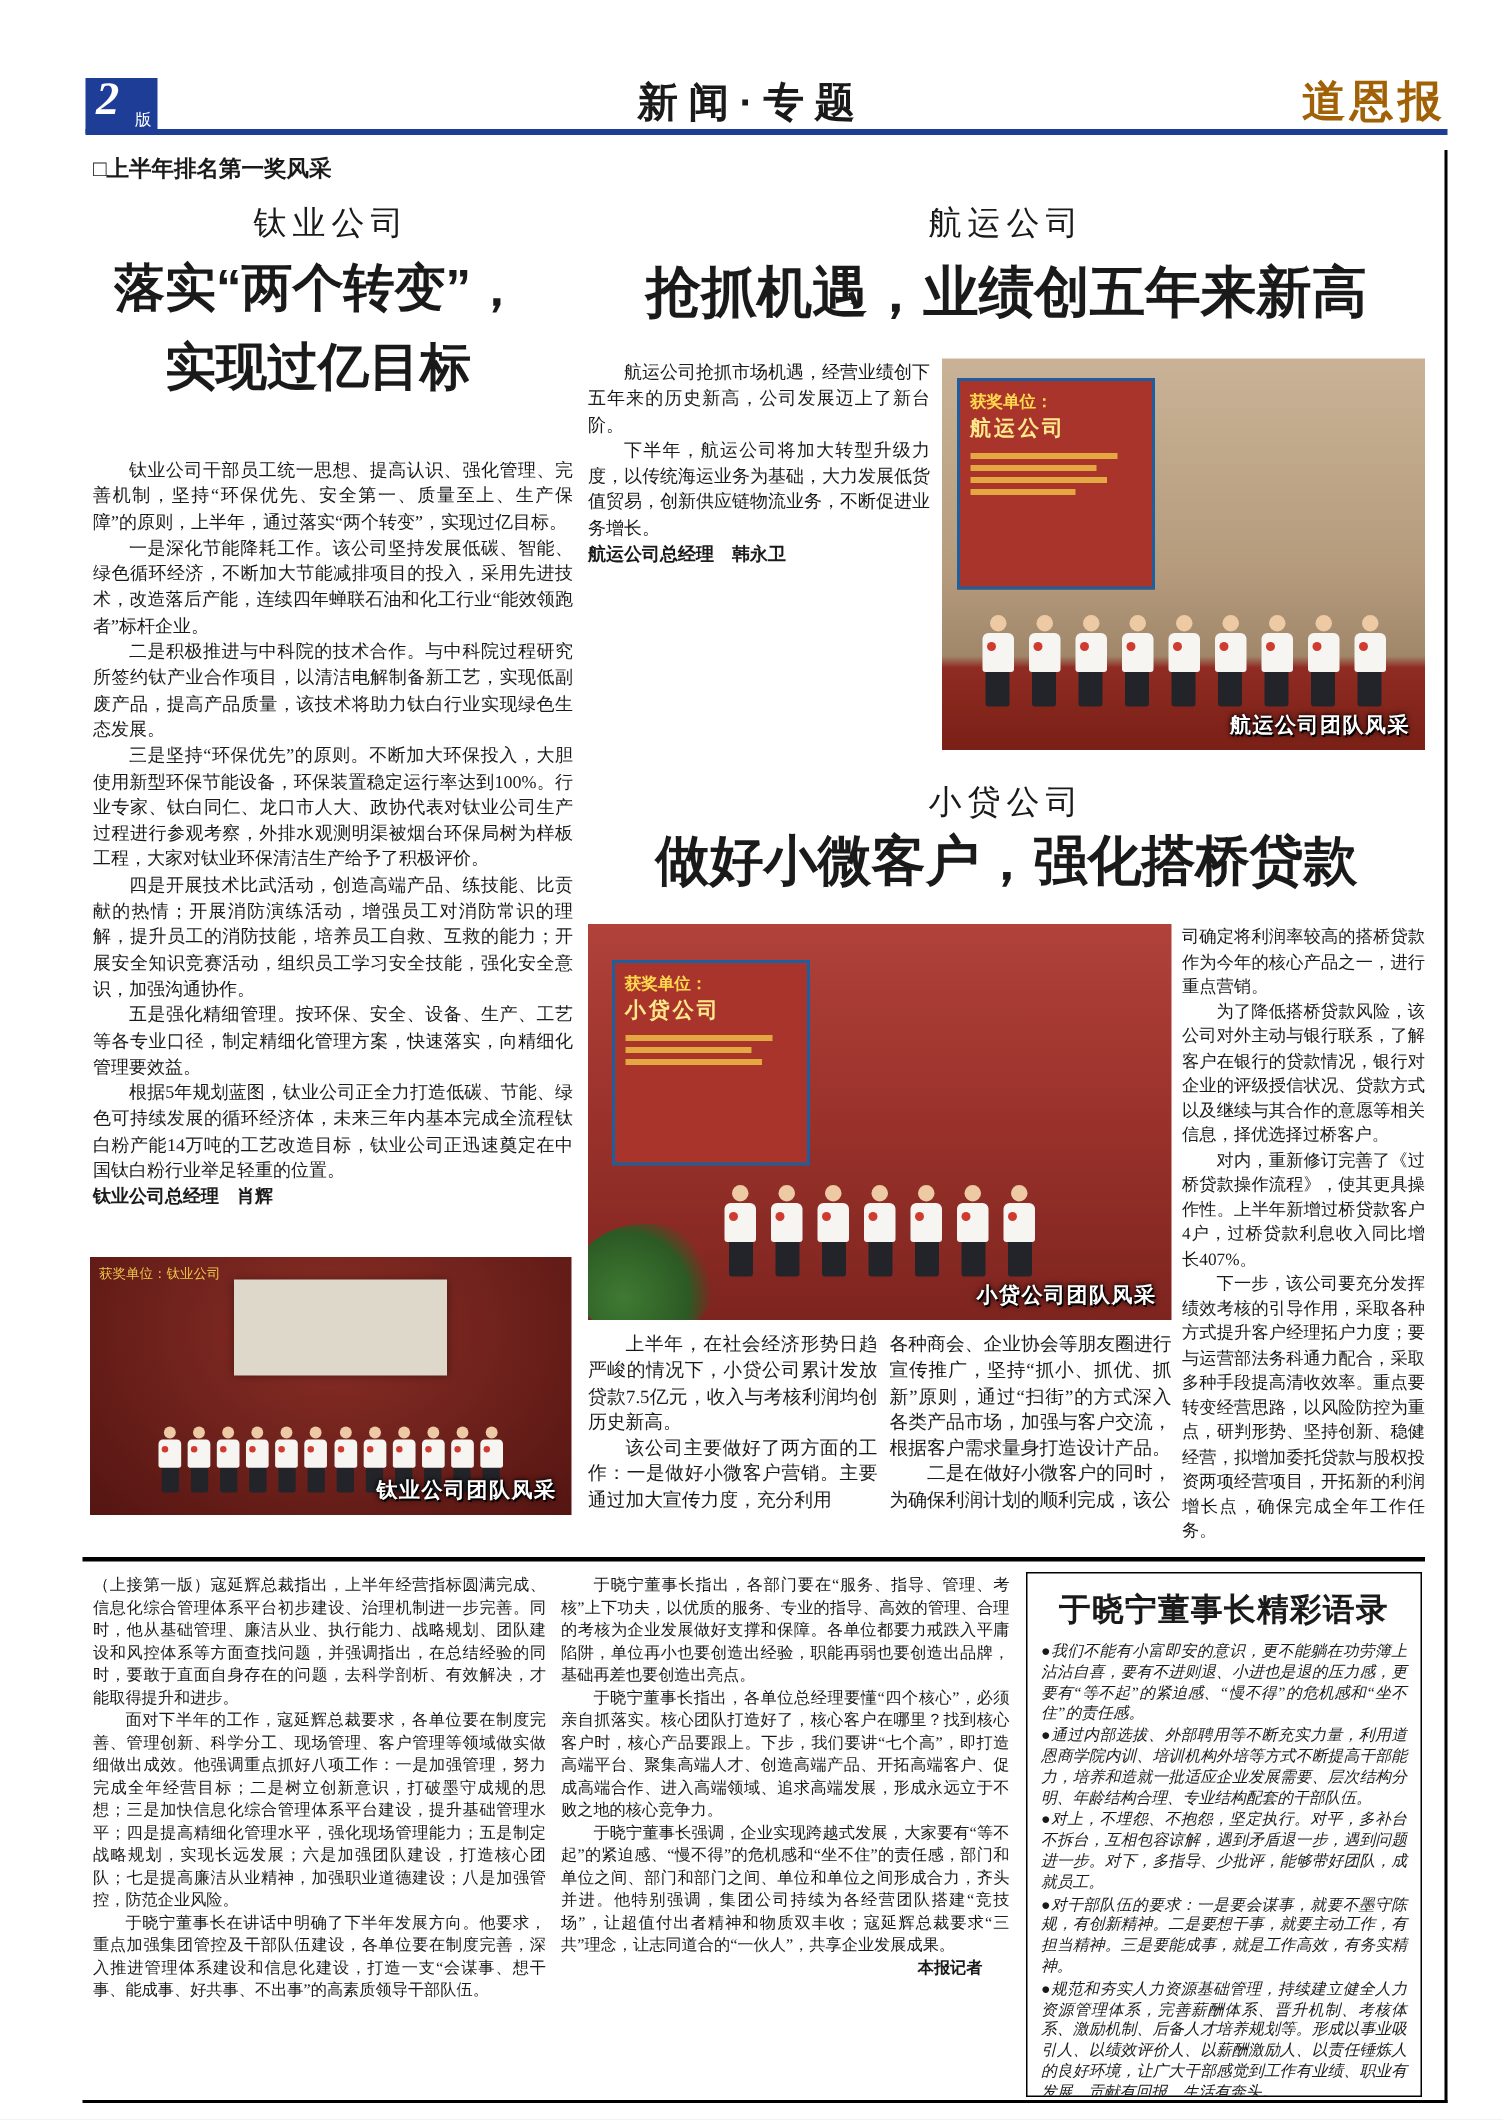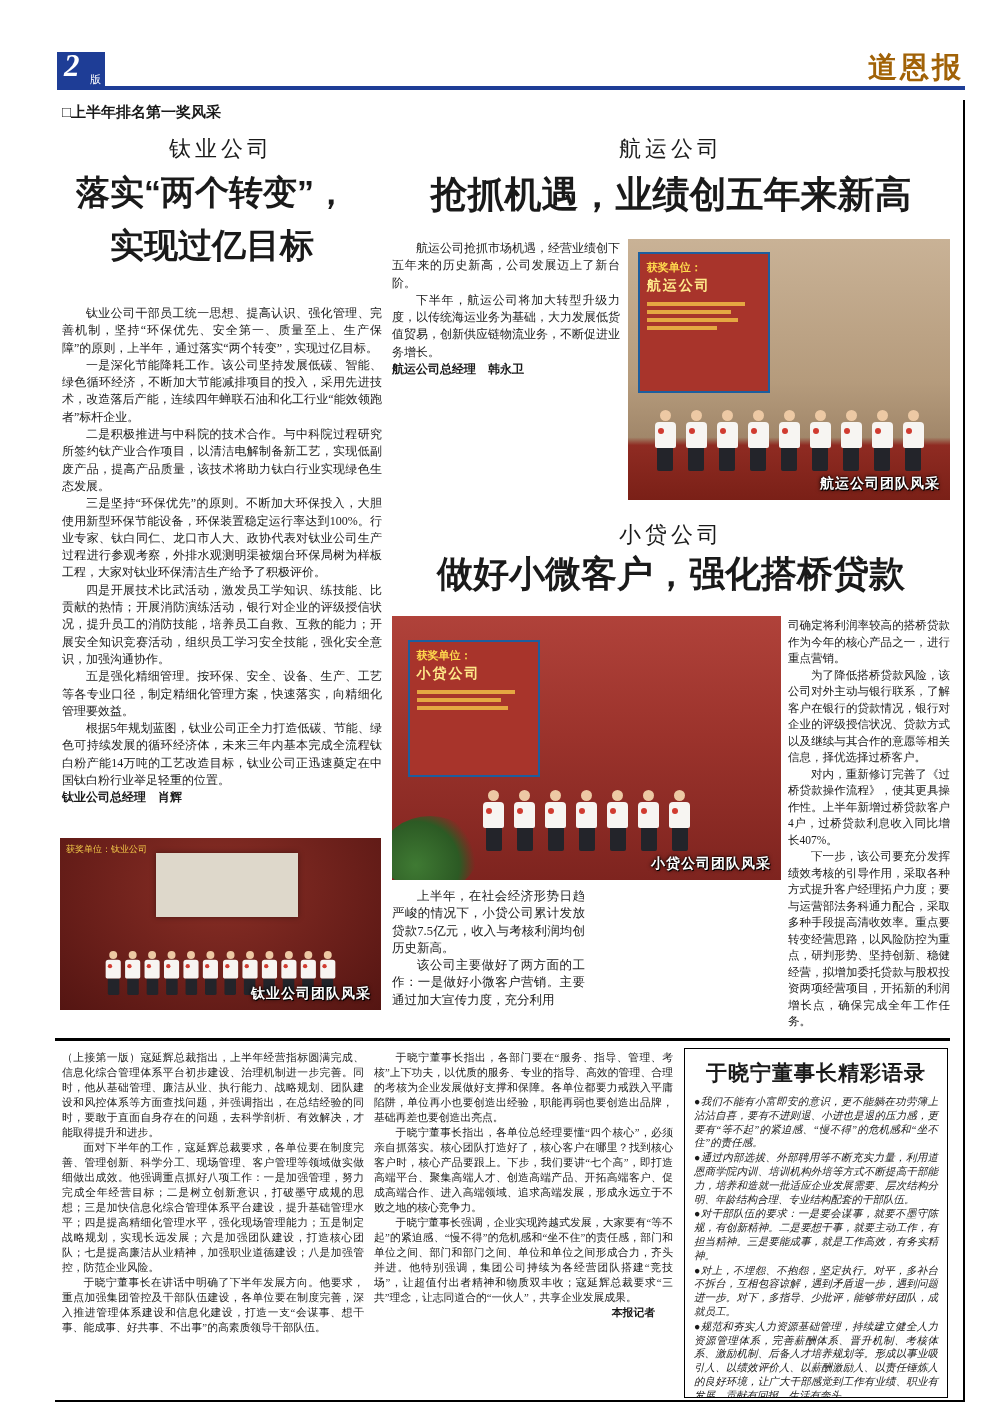--- a/index.html
+++ b/index.html
@@ -113,35 +113,36 @@
 </head>
 <body>
 
 <div class="page">
 
   <div class="edition-box">
     <span class="edition-num">2</span>
     <span class="edition-suffix">版</span>
   </div>
   <div class="header-rule"></div>
+  <div class="section-title">新闻·专题</div>
   <div class="masthead">道恩报</div>
   <div class="kicker">□上半年排名第一奖风采</div>
 
   <div class="company-line t-company">钛业公司</div>
   <div class="headline t-headline">
     <div>落实“两个转变”，</div>
     <div>实现过亿目标</div>
   </div>
   <div class="bodycol t-body">
     <div>
         <p>钛业公司干部员工统一思想、提高认识、强化管理、完善机制，坚持“环保优先、安全第一、质量至上、生产保障”的原则，上半年，通过落实“两个转变”，实现过亿目标。</p>
         <p>一是深化节能降耗工作。该公司坚持发展低碳、智能、绿色循环经济，不断加大节能减排项目的投入，采用先进技术，改造落后产能，连续四年蝉联石油和化工行业“能效领跑者”标杆企业。</p>
         <p>二是积极推进与中科院的技术合作。与中科院过程研究所签约钛产业合作项目，以清洁电解制备新工艺，实现低副废产品，提高产品质量，该技术将助力钛白行业实现绿色生态发展。</p>
         <p>三是坚持“环保优先”的原则。不断加大环保投入，大胆使用新型环保节能设备，环保装置稳定运行率达到100%。行业专家、钛白同仁、龙口市人大、政协代表对钛业公司生产过程进行参观考察，外排水观测明渠被烟台环保局树为样板工程，大家对钛业环保清洁生产给予了积极评价。</p>
-        <p>四是开展技术比武活动，激发员工学知识、练技能、比贡献的热情；开展消防演练活动，银行对企业的评级授信状况，提升员工的消防技能，培养员工自救、互救的能力；开展安全知识竞赛活动，组织员工学习安全技能，强化安全意识，加强沟通协作。</p>
+        <p>四是开展技术比武活动，创造高端产品、练技能、比贡献的热情；开展消防演练活动，增强员工对消防常识的理解，提升员工的消防技能，培养员工自救、互救的能力；开展安全知识竞赛活动，组织员工学习安全技能，强化安全意识，加强沟通协作。</p>
         <p>五是强化精细管理。按环保、安全、设备、生产、工艺等各专业口径，制定精细化管理方案，快速落实，向精细化管理要效益。</p>
         <p>根据5年规划蓝图，钛业公司正全力打造低碳、节能、绿色可持续发展的循环经济体，未来三年内基本完成全流程钛白粉产能14万吨的工艺改造目标，钛业公司正迅速奠定在中国钛白粉行业举足轻重的位置。</p>
       </div>
     <div class="signature">钛业公司总经理　肖辉</div>
   </div>
   <div class="photo photo-titanium">
     <div class="white-screen"></div>
     <div class="photo-tag">获奖单位：钛业公司</div>
     <div class="people">
         <div class="person">
@@ -338,20 +339,26 @@
         <p>下一步，该公司要充分发挥绩效考核的引导作用，采取各种方式提升客户经理拓户力度；要与运营部法务科通力配合，采取多种手段提高清收效率。重点要转变经营思路，以风险防控为重点，研判形势、坚持创新、稳健经营，拟增加委托贷款与股权投资两项经营项目，开拓新的利润增长点，确保完成全年工作任务。</p>
       </div>
 
   </div>
   <div class="bodycol m-col-left">
     <div>
         <p>上半年，在社会经济形势日趋严峻的情况下，小贷公司累计发放贷款7.5亿元，收入与考核利润均创历史新高。</p>
         <p>该公司主要做好了两方面的工作：一是做好小微客户营销。主要通过加大宣传力度，充分利用</p>
       </div>
   </div>
+  <div class="bodycol m-col-mid">
+    <div class="no-first-indent">
+        <p>各种商会、企业协会等朋友圈进行宣传推广，坚持“抓小、抓优、抓新”原则，通过“扫街”的方式深入各类产品市场，加强与客户交流，根据客户需求量身打造设计产品。</p>
+        <p>二是在做好小微客户的同时，为确保利润计划的顺利完成，该公</p>
+      </div>
+  </div>
 
   <div class="bottom-rule"></div>
   <div class="c-col c-col1 no-first-indent">
     <div class="no-first-indent">
         <p>（上接第一版）寇延辉总裁指出，上半年经营指标圆满完成、信息化综合管理体系平台初步建设、治理机制进一步完善。同时，他从基础管理、廉洁从业、执行能力、战略规划、团队建设和风控体系等方面查找问题，并强调指出，在总结经验的同时，要敢于直面自身存在的问题，去科学剖析、有效解决，才能取得提升和进步。</p>
         <p>面对下半年的工作，寇延辉总裁要求，各单位要在制度完善、管理创新、科学分工、现场管理、客户管理等领域做实做细做出成效。他强调重点抓好八项工作：一是加强管理，努力完成全年经营目标；二是树立创新意识，打破墨守成规的思想；三是加快信息化综合管理体系平台建设，提升基础管理水平；四是提高精细化管理水平，强化现场管理能力；五是制定战略规划，实现长远发展；六是加强团队建设，打造核心团队；七是提高廉洁从业精神，加强职业道德建设；八是加强管控，防范企业风险。</p>
         <p>于晓宁董事长在讲话中明确了下半年发展方向。他要求，重点加强集团管控及干部队伍建设，各单位要在制度完善，深入推进管理体系建设和信息化建设，打造一支“会谋事、想干事、能成事、好共事、不出事”的高素质领导干部队伍。</p>
       </div>
   </div>
   <div class="c-col c-col2">
@@ -360,21 +367,21 @@
         <p>于晓宁董事长指出，各单位总经理要懂“四个核心”，必须亲自抓落实。核心团队打造好了，核心客户在哪里？找到核心客户时，核心产品要跟上。下步，我们要讲“七个高”，即打造高端平台、聚集高端人才、创造高端产品、开拓高端客户、促成高端合作、进入高端领域、追求高端发展，形成永远立于不败之地的核心竞争力。</p>
         <p>于晓宁董事长强调，企业实现跨越式发展，大家要有“等不起”的紧迫感、“慢不得”的危机感和“坐不住”的责任感，部门和单位之间、部门和部门之间、单位和单位之间形成合力，齐头并进。他特别强调，集团公司持续为各经营团队搭建“竞技场”，让超值付出者精神和物质双丰收；寇延辉总裁要求“三共”理念，让志同道合的“一伙人”，共享企业发展成果。</p>
       </div>
     <div class="byline">本报记者</div>
   </div>
   <div class="quotes-box">
     <div class="quotes-title">于晓宁董事长精彩语录</div>
     <div class="quotes-body">
         <p>●我们不能有小富即安的意识，更不能躺在功劳簿上沾沾自喜，要有不进则退、小进也是退的压力感，更要有“等不起”的紧迫感、“慢不得”的危机感和“坐不住”的责任感。</p>
         <p>●通过内部选拔、外部聘用等不断充实力量，利用道恩商学院内训、培训机构外培等方式不断提高干部能力，培养和造就一批适应企业发展需要、层次结构分明、年龄结构合理、专业结构配套的干部队伍。</p>
+        <p>●对上，不埋怨、不抱怨，坚定执行。对平，多补台不拆台，互相包容谅解，遇到矛盾退一步，遇到问题进一步。对下，多指导、少批评，能够带好团队，成就员工。</p>
         <p>●对干部队伍的要求：一是要会谋事，就要不墨守陈规，有创新精神。二是要想干事，就要主动工作，有担当精神。三是要能成事，就是工作高效，有务实精神。</p>
-        <p>●对上，不埋怨、不抱怨，坚定执行。对平，多补台不拆台，互相包容谅解，遇到矛盾退一步，遇到问题进一步。对下，多指导、少批评，能够带好团队，成就员工。</p>
         <p>●规范和夯实人力资源基础管理，持续建立健全人力资源管理体系，完善薪酬体系、晋升机制、考核体系、激励机制、后备人才培养规划等。形成以事业吸引人、以绩效评价人、以薪酬激励人、以责任锤炼人的良好环境，让广大干部感觉到工作有业绩、职业有发展、贡献有回报、生活有奔头。</p>
       </div>
   </div>
 
   <div class="frame-right"></div>
   <div class="frame-bottom"></div>
 </div>
 
 </body></html>

